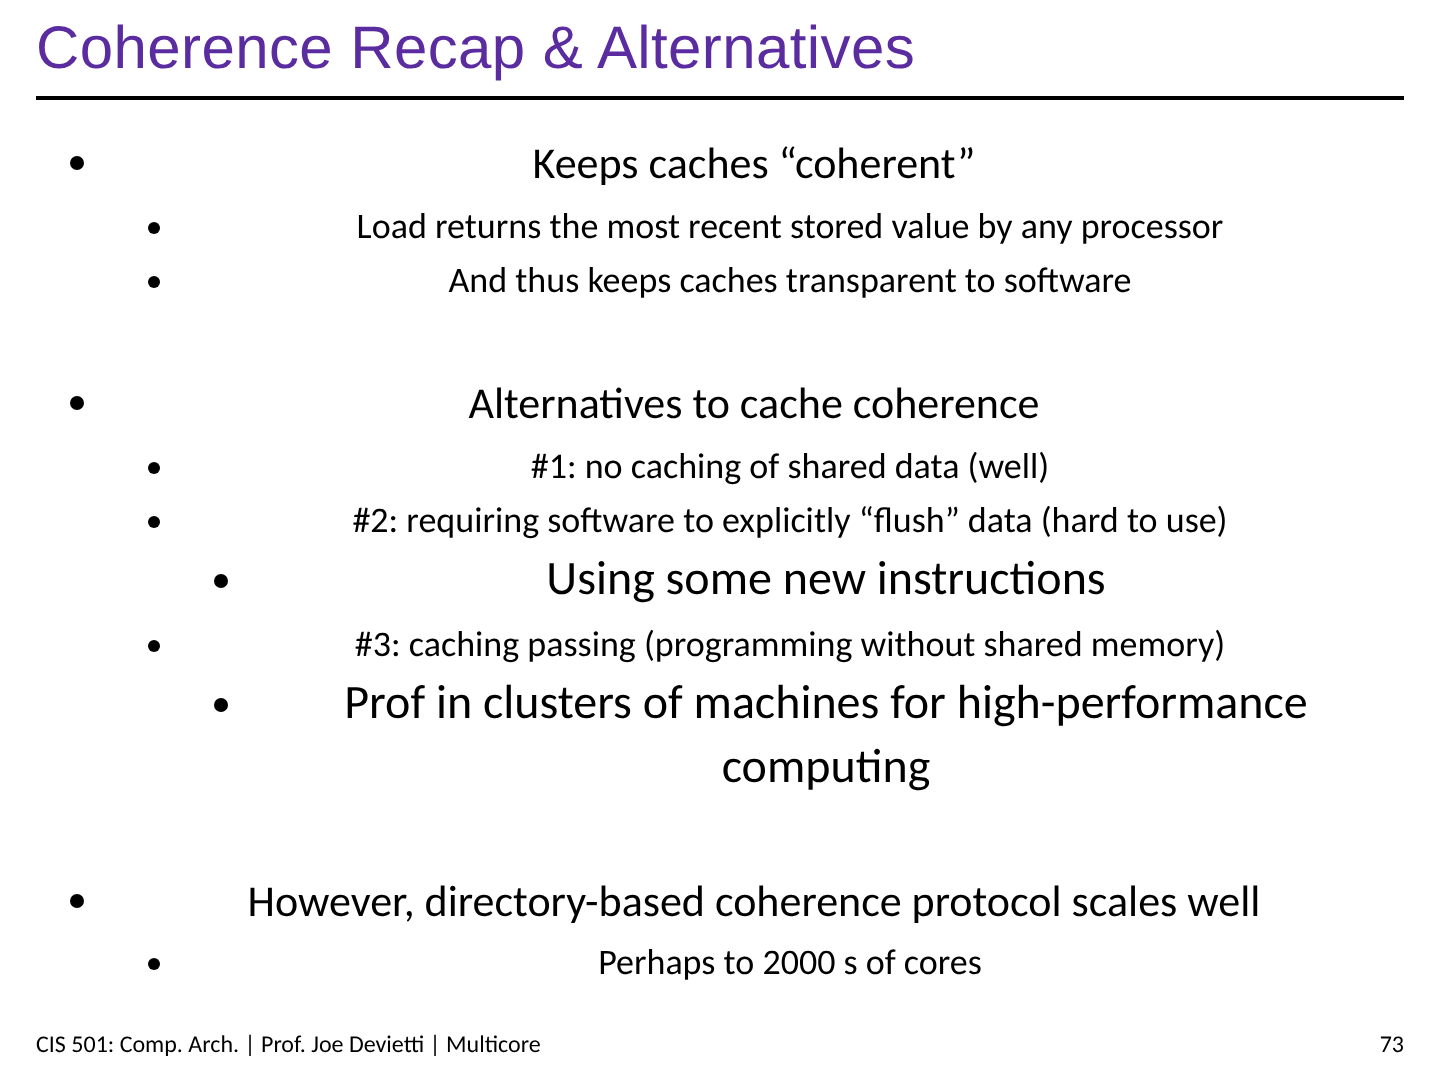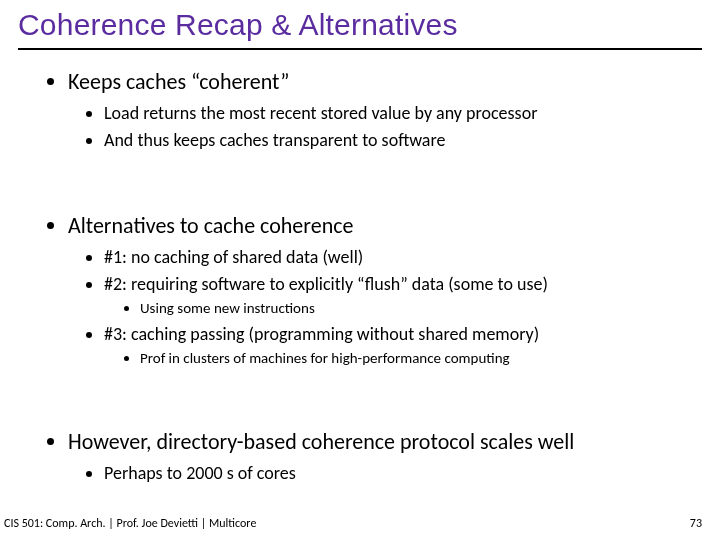--- a/index.html
+++ b/index.html
@@ -28,52 +28,53 @@
     font-weight: 400;
     letter-spacing: 0.2px;
   }
   .rule {
     border: none;
     border-top: 2px solid #000;
     margin: 0 0 18px 0;
   }
   ul.top {
     list-style: disc;
-    margin: 16px;
+    margin: 4px;
     padding-left: 34px;
     font-size: 22px;
     line-height: 1.3;
+    text-align: center;
   }
   ul.top > li {
     margin-bottom: 4px;
   }
   ul.sub {
     list-style: disc;
     margin: 4px 0 0 0;
     padding-left: 36px;
     font-size: 18px;
     line-height: 1.35;
   }
   ul.sub > li {
     margin-bottom: 3px;
   }
   ul.sub2 {
     list-style: disc;
     margin: 2px 0 0 0;
     padding-left: 36px;
-    font-size: 15px;
+    font-size: 24px;
     line-height: 1.35;
   }
   .gap {
     height: 28px;
   }
   .footer {
     position: absolute;
     bottom: 10px;
-    left: 4px;
+    left: 18px;
     right: 18px;
     font-size: 12px;
     color: #000;
     display: flex;
     justify-content: space-between;
     align-items: flex-end;
   }
 </style>
 </head>
 <body>
@@ -93,21 +94,21 @@
   </ul>
 
   <div class="gap"></div>
 
   <ul class="top">
     <li>
       <span>Alternatives to cache coherence</span>
       <ul class="sub">
         <li>#1: no caching of shared data (well)</li>
         <li>
-          <span>#2: requiring software to explicitly “flush” data (some to use)</span>
+          <span>#2: requiring software to explicitly “flush” data (hard to use)</span>
           <ul class="sub2">
             <li>Using some new instructions</li>
           </ul>
         </li>
         <li>
           <span>#3: caching passing (programming without shared memory)</span>
           <ul class="sub2">
             <li>Prof in clusters of machines for high-performance computing</li>
           </ul>
         </li>

